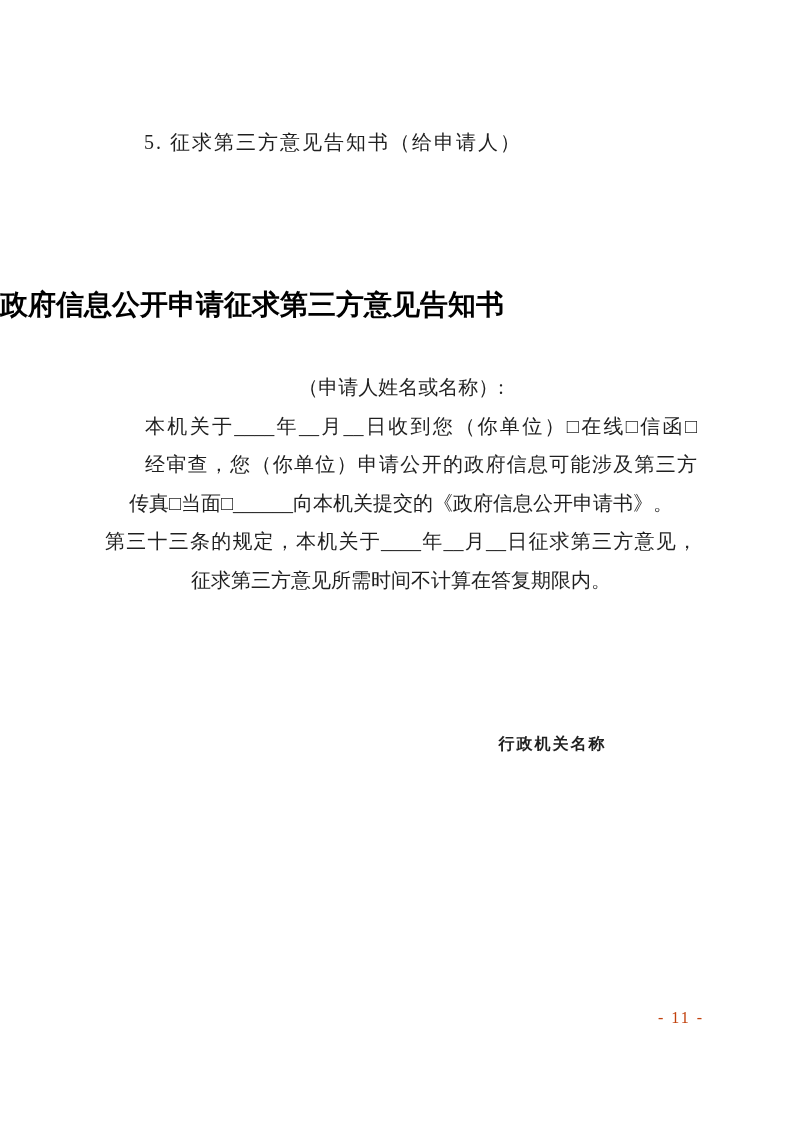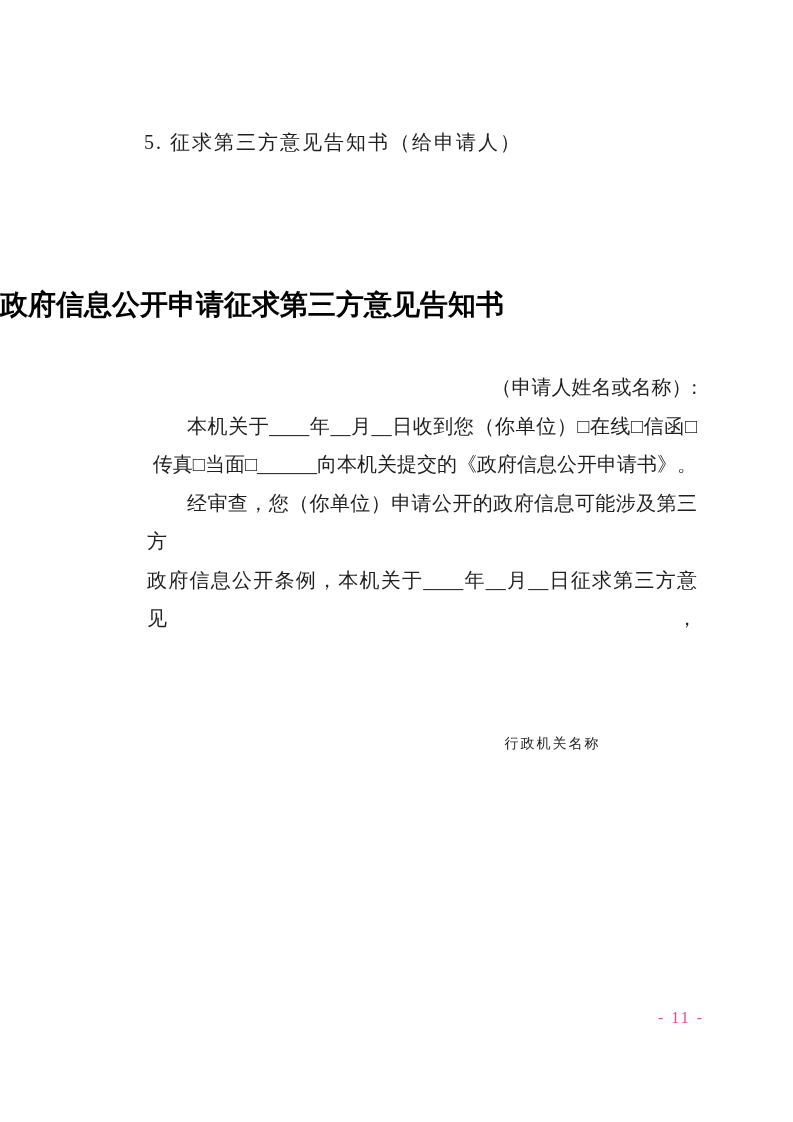--- a/index.html
+++ b/index.html
@@ -60,75 +60,76 @@
   .body-text {
     position: absolute;
     left: 105px;
     top: 368px;
     width: 592px;
     font-size: 20px;
     line-height: 38.5px;
   }
   .body-line {
     margin: 0;
-    text-align: right;
+    text-align: center;
   }
   .body-line.indent {
     text-indent: 2em;
   }
   .body-line.jline {
     text-align: justify;
     text-align-last: justify;
-    margin-left: 42px;
   }
 
   
   .signature-block {
     position: absolute;
     top: 724px;
     left: 415px;
     width: 275px;
     text-align: center;
-    font-size: 14px;
+    font-size: 16px;
     line-height: 39px;
     letter-spacing: 2px;
     white-space: nowrap;
+    font-weight: bold;
   }
   .signature-block .date-line {
     letter-spacing: 5px;
   }
 
   
   .page-number {
     position: absolute;
     top: 1008px;
     right: 96px;
     font-size: 16px;
     line-height: 20px;
     letter-spacing: 2px;
-    color: #ec4899;
+    color: #c2410c;
     white-space: nowrap;
   }
 </style>
 </head>
 <body>
 
 <div class="page">
 
   <div class="section-label">5. 征求第三方意见告知书（给申请人）</div>
 
 
   <h1 class="doc-title">政府信息公开申请征求第三方意见告知书</h1>
 
   <div class="body-text">
     <p class="body-line">（申请人姓名或名称）:</p>
     <p class="body-line indent jline">本机关于____年__月__日收到您（你单位）□在线□信函□</p>
+    <p class="body-line indent jline">经审查，您（你单位）申请公开的政府信息可能涉及第三方</p>
     <p class="body-line">传真□当面□______向本机关提交的《政府信息公开申请书》。</p>
-    <p class="body-line indent jline">经审查，您（你单位）申请公开的政府信息可能涉及第三方</p>
-    <p class="body-line jline">政府信息公开条例，本机关于____年__月__日征求第三方意见，</p>
+    <p class="body-line jline">第三十三条的规定，本机关于____年__月__日征求第三方意见，</p>
+    <p class="body-line">征求第三方意见所需时间不计算在答复期限内。</p>
   </div>
 
   <div class="signature-block">
     <div>行政机关名称</div>
   </div>
 
   <div class="page-number">- 11 -</div>
 
 </div>
 

